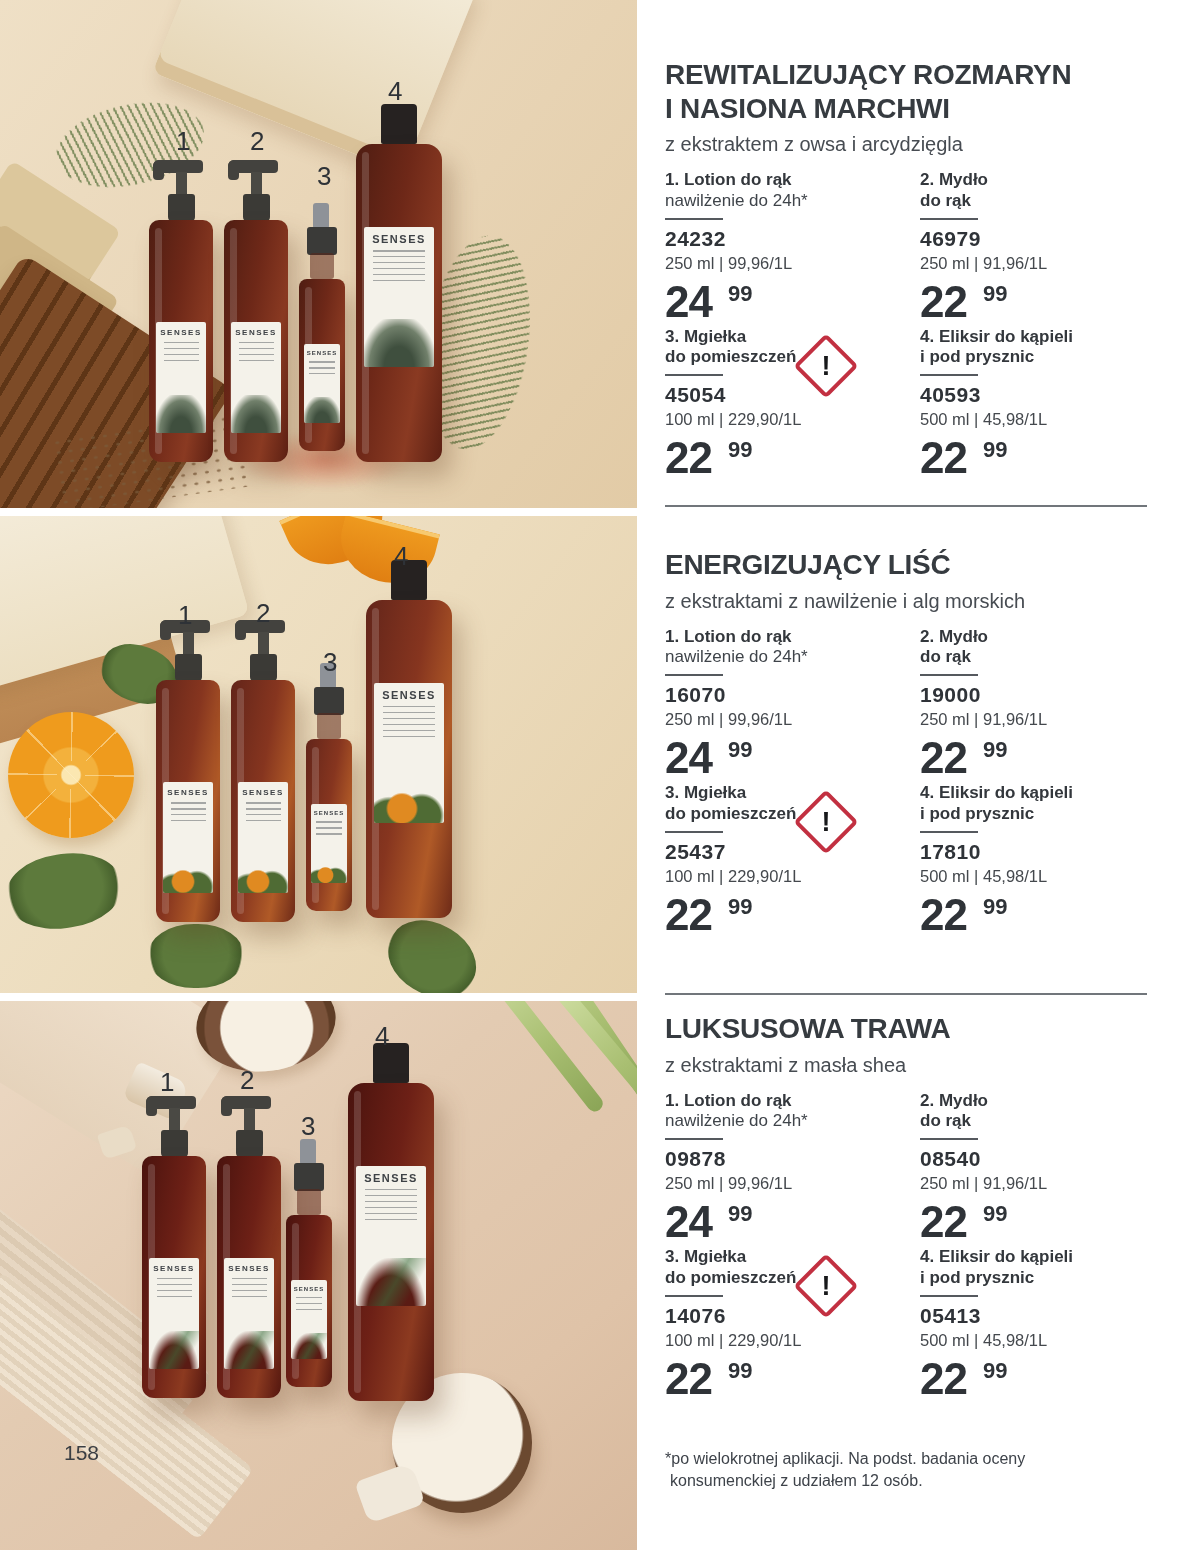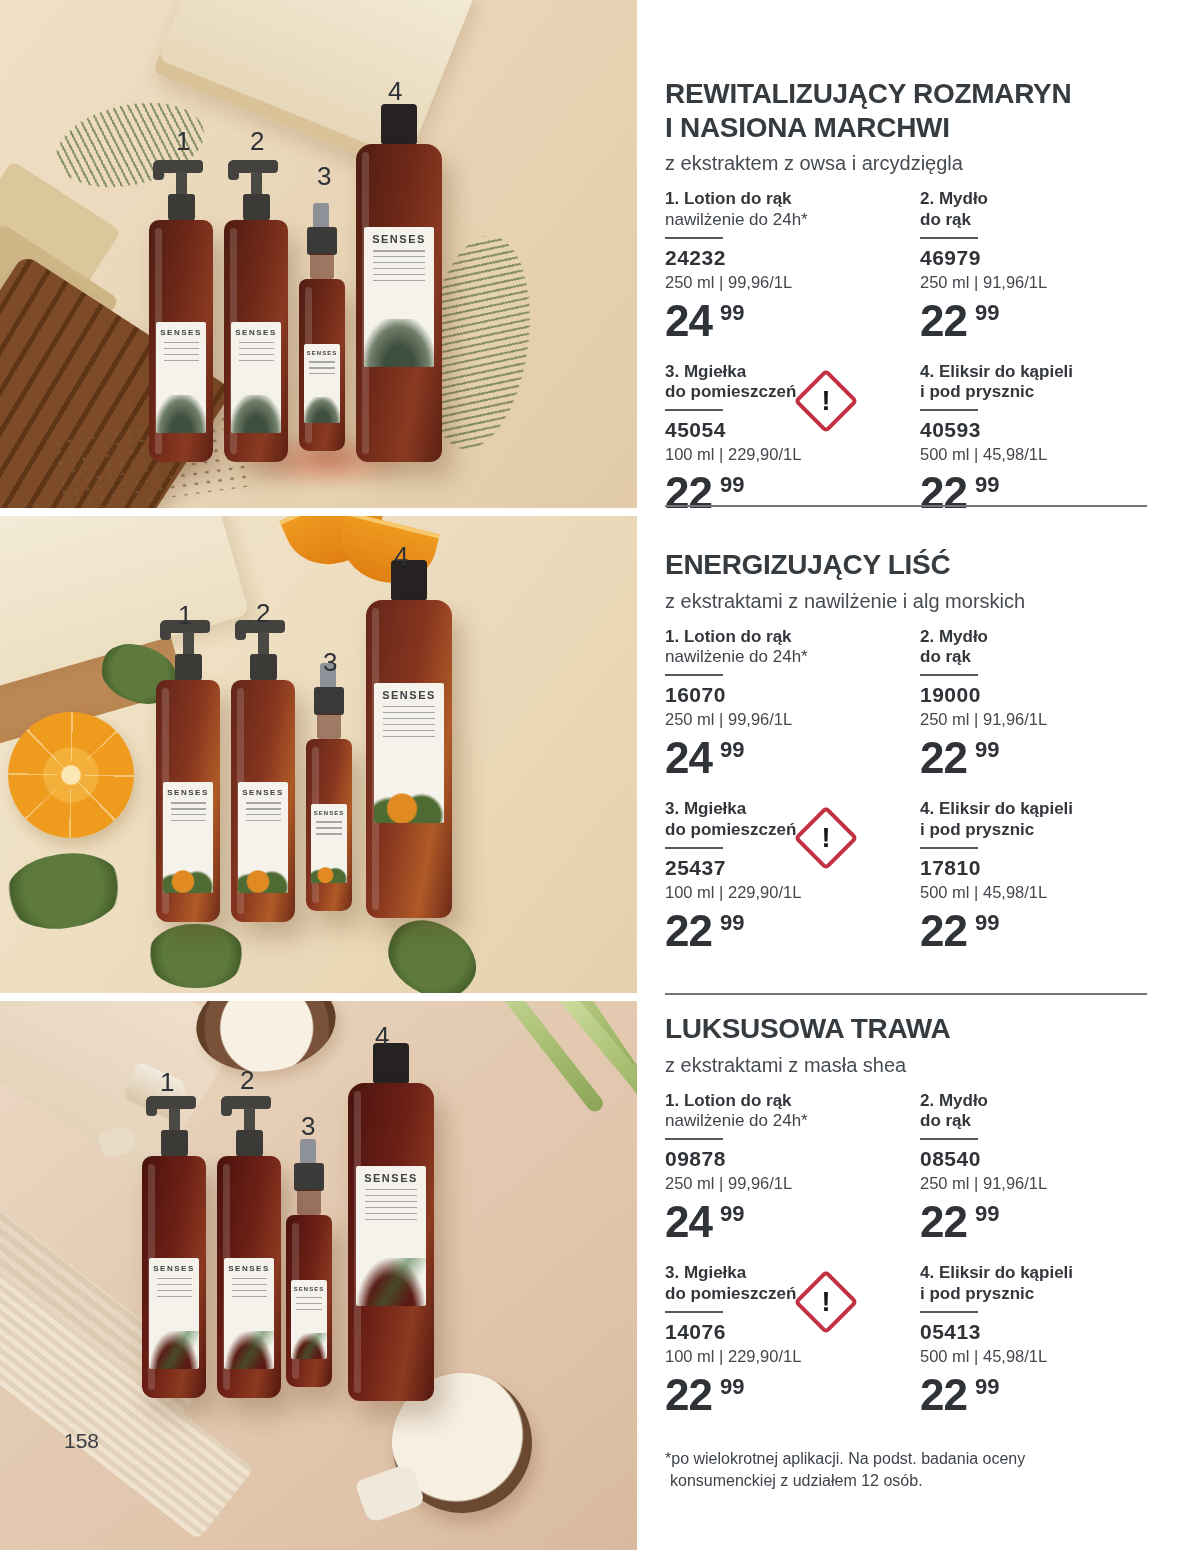--- a/index.html
+++ b/index.html
@@ -138,38 +138,38 @@
 
   
   .num{position:absolute;font-size:26px;color:#2e3237;z-index:5;}
   .photo1 .n1{left:176px;top:126px;} .photo1 .n2{left:250px;top:126px;}
   .photo1 .n3{left:317px;top:161px;} .photo1 .n4{left:388px;top:76px;}
   .photo2 .n1{left:178px;top:84px;}  .photo2 .n2{left:256px;top:82px;}
   .photo2 .n3{left:323px;top:131px;} .photo2 .n4{left:394px;top:25px;}
   .photo3 .n1{left:160px;top:66px;}  .photo3 .n2{left:240px;top:64px;}
   .photo3 .n3{left:301px;top:110px;} .photo3 .n4{left:375px;top:20px;}
 
-  .page-num{position:absolute;left:64px;top:428px;font-size:21px;color:#3a3e43;z-index:6;}
+  .page-num{position:absolute;left:64px;top:440px;font-size:21px;color:#3a3e43;z-index:6;}
 
   
   .panel{position:absolute;left:637px;top:0;width:548px;height:1550px;background:#fff;}
   .sec{position:absolute;left:28px;width:486px;}
-  .s1{top:77px;} .s2{top:548px;} .s3{top:1012px;}
+  .s1{top:58px;} .s2{top:548px;} .s3{top:1012px;}
   .title{margin:0;font-size:28px;line-height:1.2;letter-spacing:-.3px;font-weight:bold;color:#363b40;}
   .subtitle{margin:8px 0 0;font-size:20px;color:#474c52;}
-  .items{display:grid;grid-template-columns:255px 1fr;row-gap:16px;margin-top:14px;}
+  .items{display:grid;grid-template-columns:255px 1fr;row-gap:0;margin-top:14px;}
   .item{position:relative;}
   .iname{font-size:17px;font-weight:bold;line-height:1.22;color:#33373c;}
   .iname .claim{font-weight:normal;color:#3f444a;}
   .rule{width:58px;height:2px;background:#55595e;margin:6px 0 7px;}
   .code{font-size:21px;font-weight:bold;color:#2f3338;letter-spacing:.5px;}
   .size{font-size:16.5px;color:#44484d;margin-top:3px;}
   .price{margin-top:4px;font-weight:bold;color:#2f3338;}
   .price .int{font-size:44px;letter-spacing:-1px;}
-  .price .dec{font-size:22px;vertical-align:16px;margin-left:8px;}
+  .price .dec{font-size:22px;vertical-align:16px;margin-left:16px;}
   .ghs{position:absolute;left:138px;top:16px;width:38px;height:38px;border:4px solid #c23041;
     background:#fff;transform:rotate(45deg);border-radius:5px;
     display:flex;align-items:center;justify-content:center;}
   .ghs .mark{transform:rotate(-45deg);font-weight:bold;font-size:27px;color:#17181a;line-height:1;}
   .divider{position:absolute;left:28px;width:482px;height:2px;background:#71767b;}
   .d1{top:505px;} .d2{top:993px;}
   .footnote{position:absolute;left:28px;top:1432px;width:486px;font-size:16px;color:#3e434a;line-height:1.35;}
   .footnote .l2{display:block;padding-left:5px;}
 </style>
 </head>

